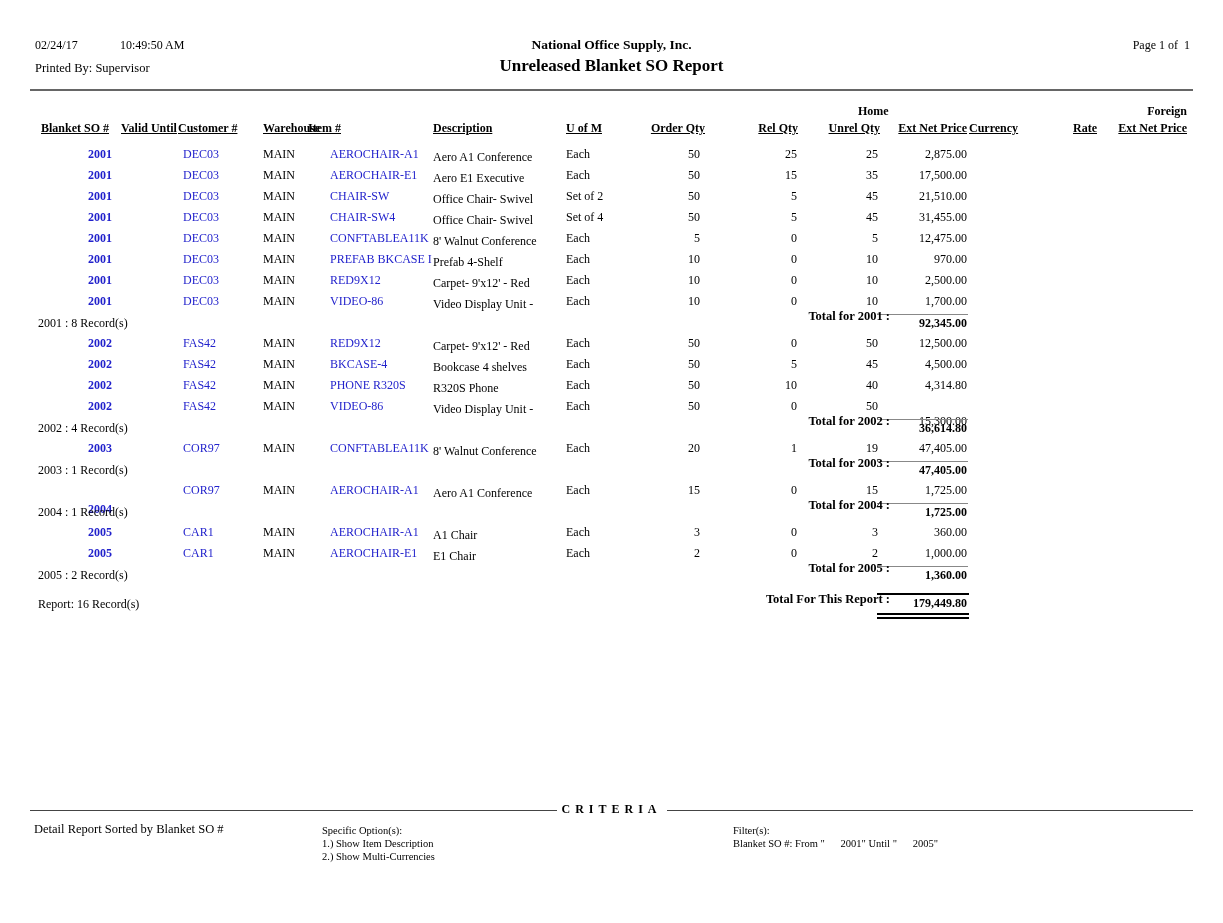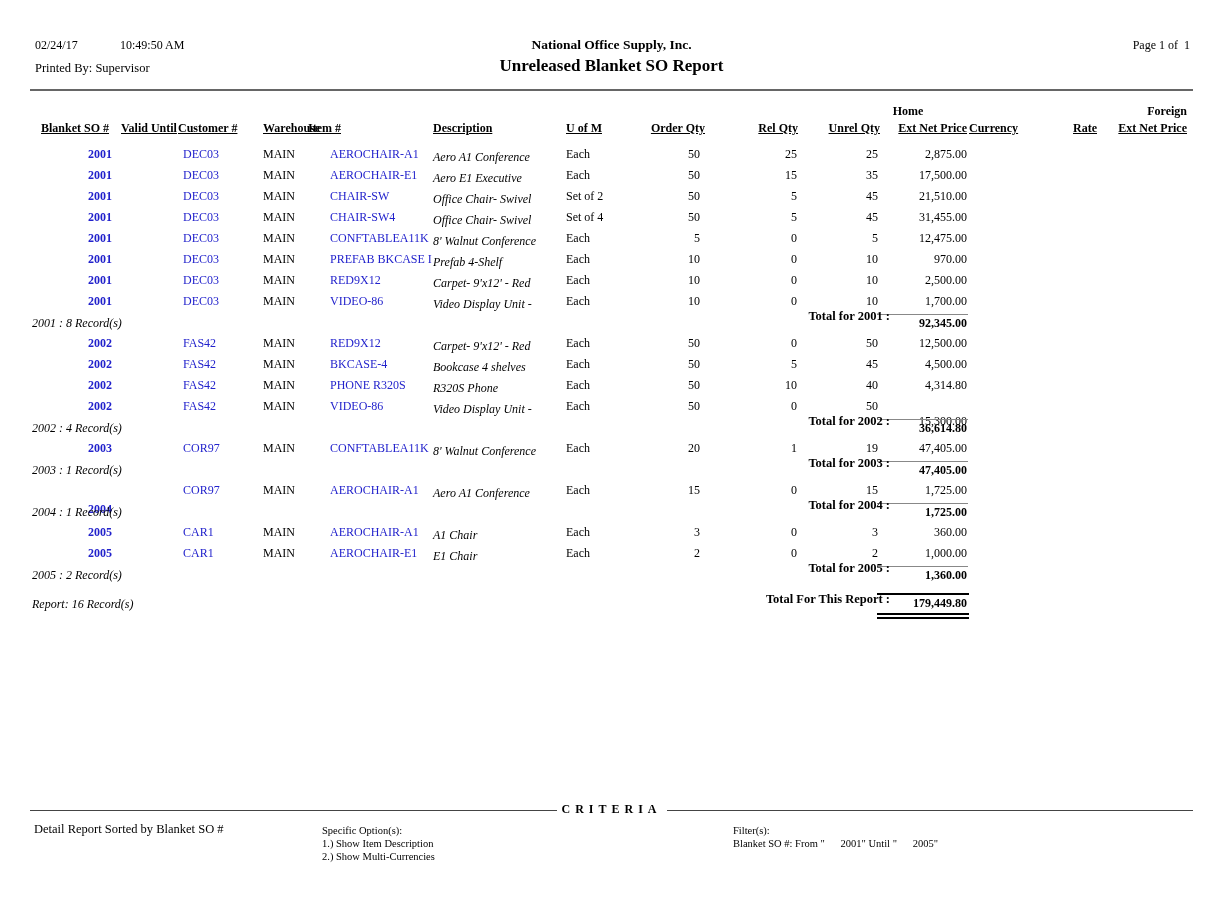--- a/index.html
+++ b/index.html
@@ -8,47 +8,47 @@
   .cell{position:absolute;font-size:12px;line-height:14px;white-space:nowrap;}
   .bold{font-weight:bold;}
   .blue{color:#2222CC;}
   .hdr{font-weight:bold;text-decoration:underline;}
   .center{left:0;width:1223px;text-align:center;}
   
   .c-so{left:30px;width:82px;text-align:right;}
   .c-cust{left:183px;}
   .c-wh{left:263px;}
   .c-item{left:330px;}
-  .c-desc{left:433px;font-style:italic;}
+  .c-desc{left:433px;}
   .c-uom{left:566px;}
   .c-oq{left:610px;width:90px;text-align:right;}
   .c-rq{left:717px;width:80px;text-align:right;}
   .c-uq{left:788px;width:90px;text-align:right;}
   .c-ep{left:867px;width:100px;text-align:right;}
   .c-curr{left:969px;}
   .c-rate{left:1037px;width:60px;text-align:right;}
   .c-fep{left:1087px;width:100px;text-align:right;}
   .t-label{left:690px;width:200px;text-align:right;font-weight:bold;font-size:12.5px;}
   .t-val{left:867px;width:100px;text-align:right;font-weight:bold;}
-  .rec{left:32px;font-style:italic;}
+  .rec{left:38px;}
   .hline{position:absolute;}
   .small{font-size:10.5px;line-height:13px;}
 </style>
 </head>
 <body>
 
 <div class="cell" style="left:35px;top:38px;">02/24/17</div>
 <div class="cell" style="left:120px;top:38px;">10:49:50 AM</div>
 <div class="cell" style="left:35px;top:61px;font-size:12.5px;">Printed By: Supervisor</div>
 <div class="cell center bold" style="top:38px;font-size:13.5px;">National Office Supply, Inc.</div>
 <div class="cell center bold" style="top:59px;font-size:17px;">Unreleased Blanket SO Report</div>
 <div class="cell" style="left:990px;width:200px;top:38px;text-align:right;white-space:pre;">Page 1 of  1</div>
 <div class="hline" style="left:30px;top:89px;width:1163px;height:2px;background:#666;"></div>
 
-<div class="cell bold" style="left:858px;width:100px;top:104px;text-align:center;">Home</div>
+<div class="cell bold" style="left:858px;width:100px;top:104px;text-align:left;">Home</div>
 <div class="cell bold c-fep" style="top:104px;">Foreign</div>
 
 <div class="cell hdr" style="left:41px;top:121px;">Blanket SO #</div>
 <div class="cell hdr" style="left:121px;top:121px;">Valid Until</div>
 <div class="cell hdr" style="left:178px;top:121px;">Customer #</div>
 <div class="cell hdr" style="left:263px;top:121px;">Warehouse</div>
 <div class="cell hdr" style="left:308px;top:121px;font-family:Liberation Serif, serif;">Item #</div>
 <div class="cell hdr" style="left:433px;top:121px;">Description</div>
 <div class="cell hdr" style="left:566px;top:121px;">U of M</div>
 <div class="cell hdr" style="left:615px;width:90px;text-align:right;top:121px;">Order Qty</div>

